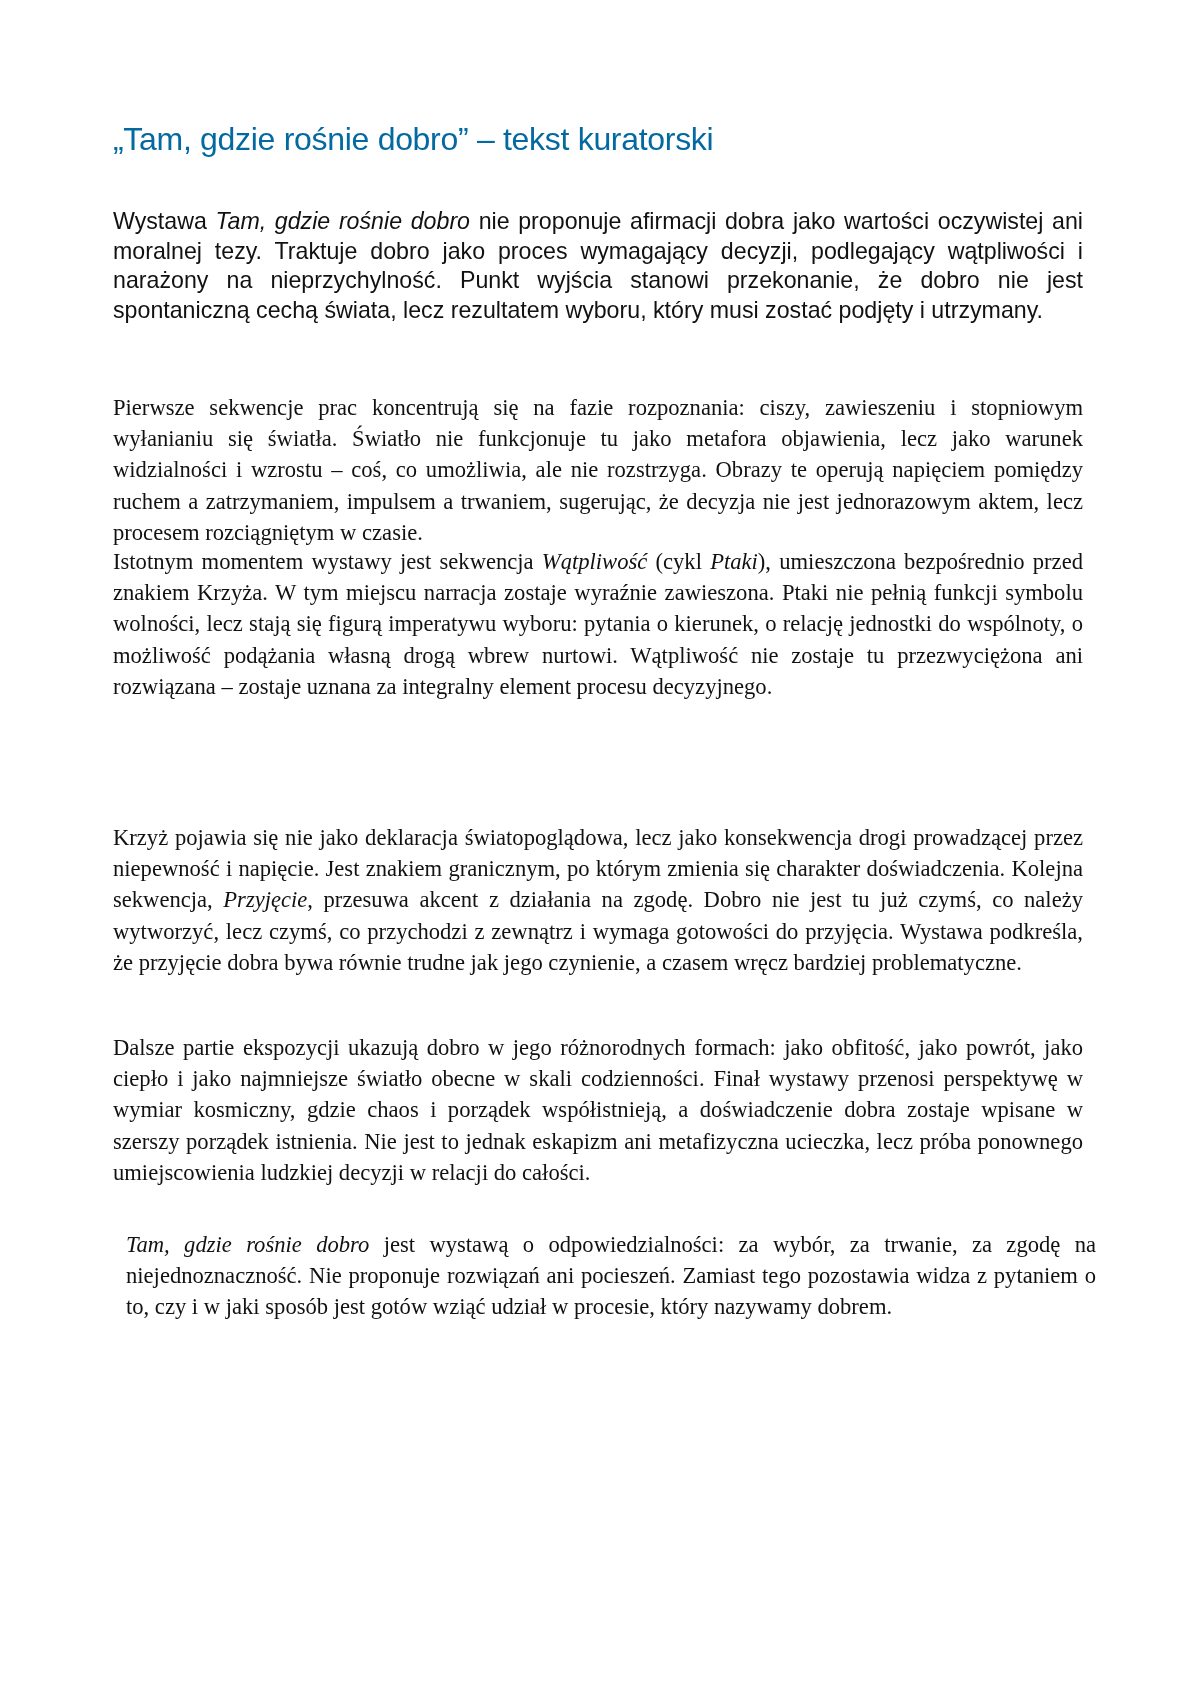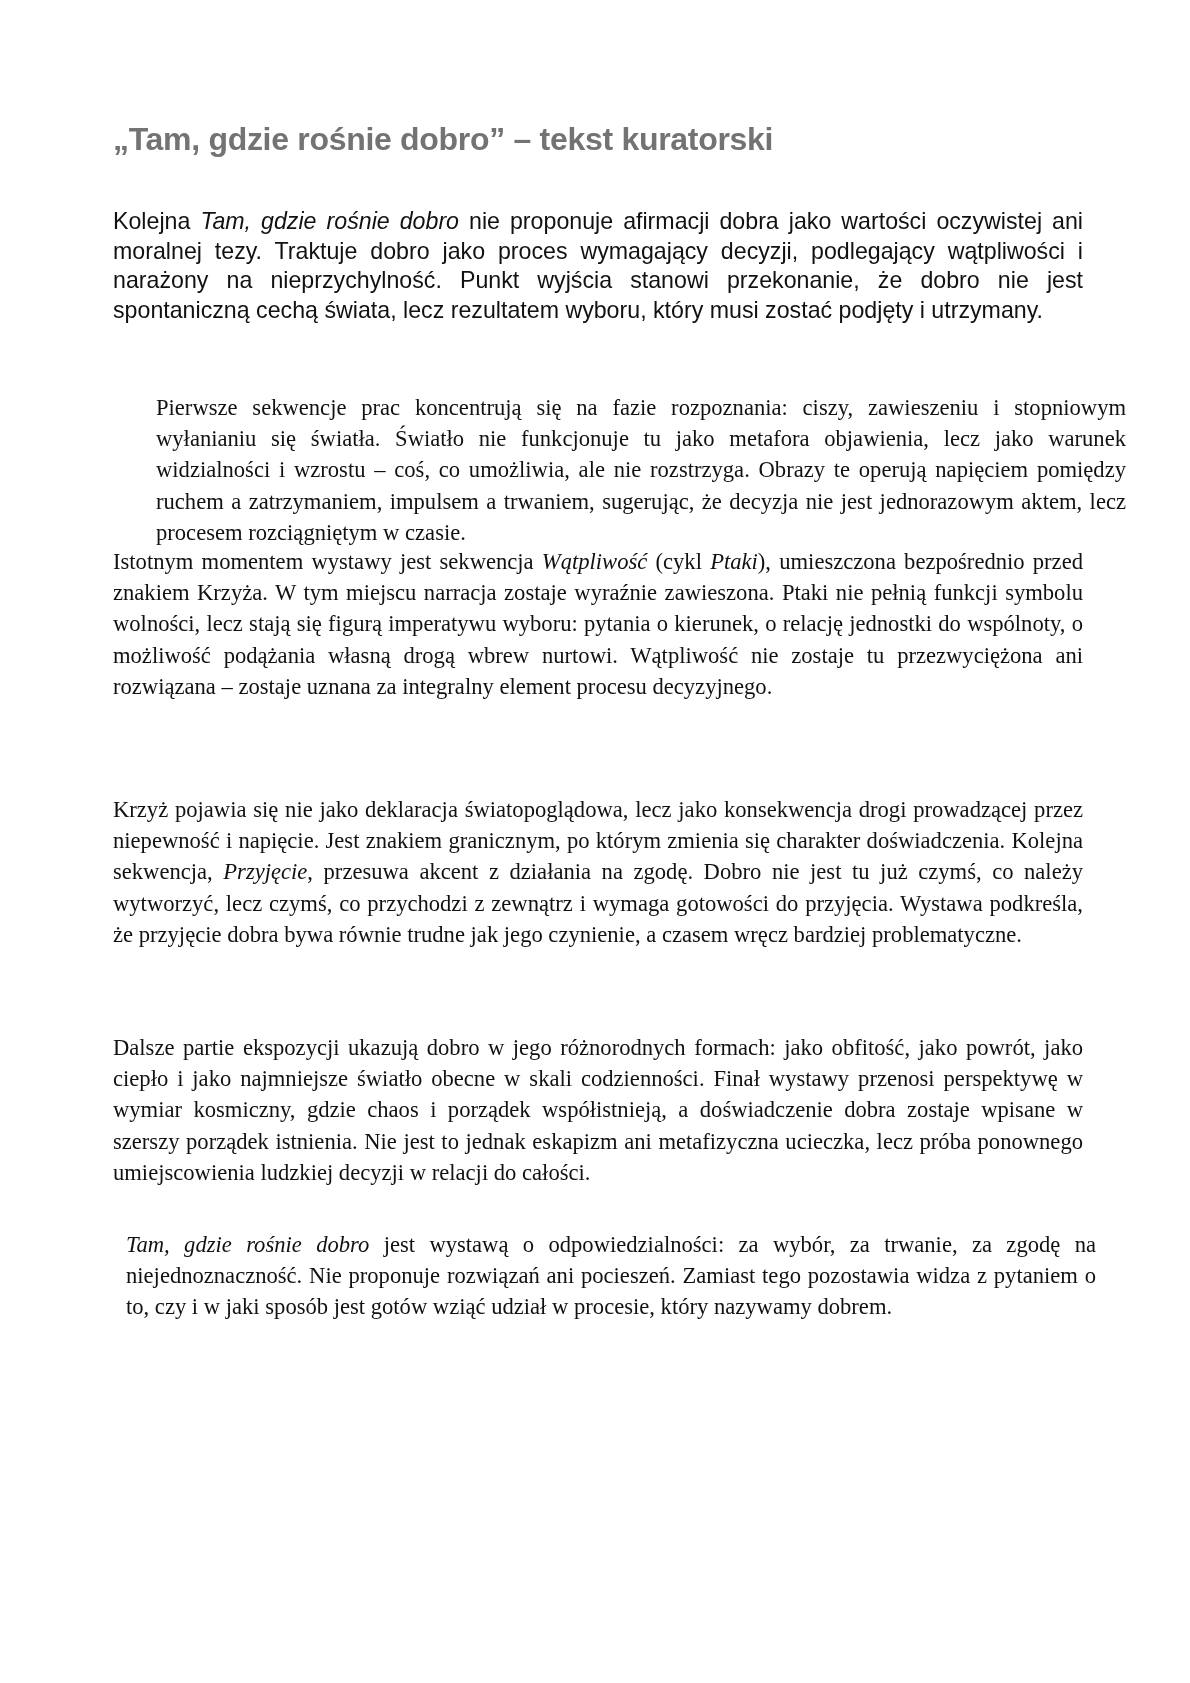--- a/index.html
+++ b/index.html
@@ -19,25 +19,25 @@
       left: 113px;
       top: 0;
       width: 970px;
     }
     .title {
       position: absolute;
       top: 119px;
       left: 0;
       margin: 0;
       font-family: "Liberation Sans", sans-serif;
-      font-weight: bold;
+      font-weight: normal;
       font-size: 32px;
       letter-spacing: -0.3px;
       line-height: 40px;
-      color: #737373;
+      color: #0369a1;
       white-space: nowrap;
     }
     .para {
       position: absolute;
       left: 0;
       width: 970px;
       margin: 0;
       text-align: justify;
       color: #111111;
     }
@@ -46,34 +46,34 @@
       font-size: 23.2px;
       line-height: 29.5px;
     }
     .para.serif {
       font-family: "Liberation Serif", serif;
       font-size: 22.6px;
       line-height: 31.2px;
     }
     .para em { font-style: italic; }
     #p0 { top: 207px; }
-    #p1 { top: 392px; margin-left: 43px; }
+    #p1 { top: 392px; }
     #p2 { top: 546px; }
-    #p3 { top: 794px; }
+    #p3 { top: 822px; }
     #p4 { top: 1032px; }
     #p5 { top: 1229px; margin-left: 13px; }
   </style>
 </head>
 <body>
 
 <div class="page">
   <h1 class="title">„Tam, gdzie rośnie dobro” – tekst kuratorski</h1>
 
   <p class="para sans" id="p0">
-    <span>Kolejna </span><em>Tam, gdzie rośnie dobro</em><span> nie proponuje afirmacji dobra jako wartości oczywistej ani moralnej tezy. Traktuje dobro jako proces wymagający decyzji, podlegający wątpliwości i narażony na nieprzychylność. Punkt wyjścia stanowi przekonanie, że dobro nie jest spontaniczną cechą świata, lecz rezultatem wyboru, który musi zostać podjęty i utrzymany.</span>
+    <span>Wystawa </span><em>Tam, gdzie rośnie dobro</em><span> nie proponuje afirmacji dobra jako wartości oczywistej ani moralnej tezy. Traktuje dobro jako proces wymagający decyzji, podlegający wątpliwości i narażony na nieprzychylność. Punkt wyjścia stanowi przekonanie, że dobro nie jest spontaniczną cechą świata, lecz rezultatem wyboru, który musi zostać podjęty i utrzymany.</span>
   </p>
 
   <p class="para serif" id="p1">
     <span>Pierwsze sekwencje prac koncentrują się na fazie rozpoznania: ciszy, zawieszeniu i stopniowym wyłanianiu się światła. Światło nie funkcjonuje tu jako metafora objawienia, lecz jako warunek widzialności i wzrostu – coś, co umożliwia, ale nie rozstrzyga. Obrazy te operują napięciem pomiędzy ruchem a zatrzymaniem, impulsem a trwaniem, sugerując, że decyzja nie jest jednorazowym aktem, lecz procesem rozciągniętym w czasie.</span>
   </p>
 
   <p class="para serif" id="p2">
     <span>Istotnym momentem wystawy jest sekwencja </span><em>Wątpliwość</em><span> (cykl </span><em>Ptaki</em><span>), umieszczona bezpośrednio przed znakiem Krzyża. W tym miejscu narracja zostaje wyraźnie zawieszona. Ptaki nie pełnią funkcji symbolu wolności, lecz stają się figurą imperatywu wyboru: pytania o kierunek, o relację jednostki do wspólnoty, o możliwość podążania własną drogą wbrew nurtowi. Wątpliwość nie zostaje tu przezwyciężona ani rozwiązana – zostaje uznana za integralny element procesu decyzyjnego.</span>
   </p>
 

